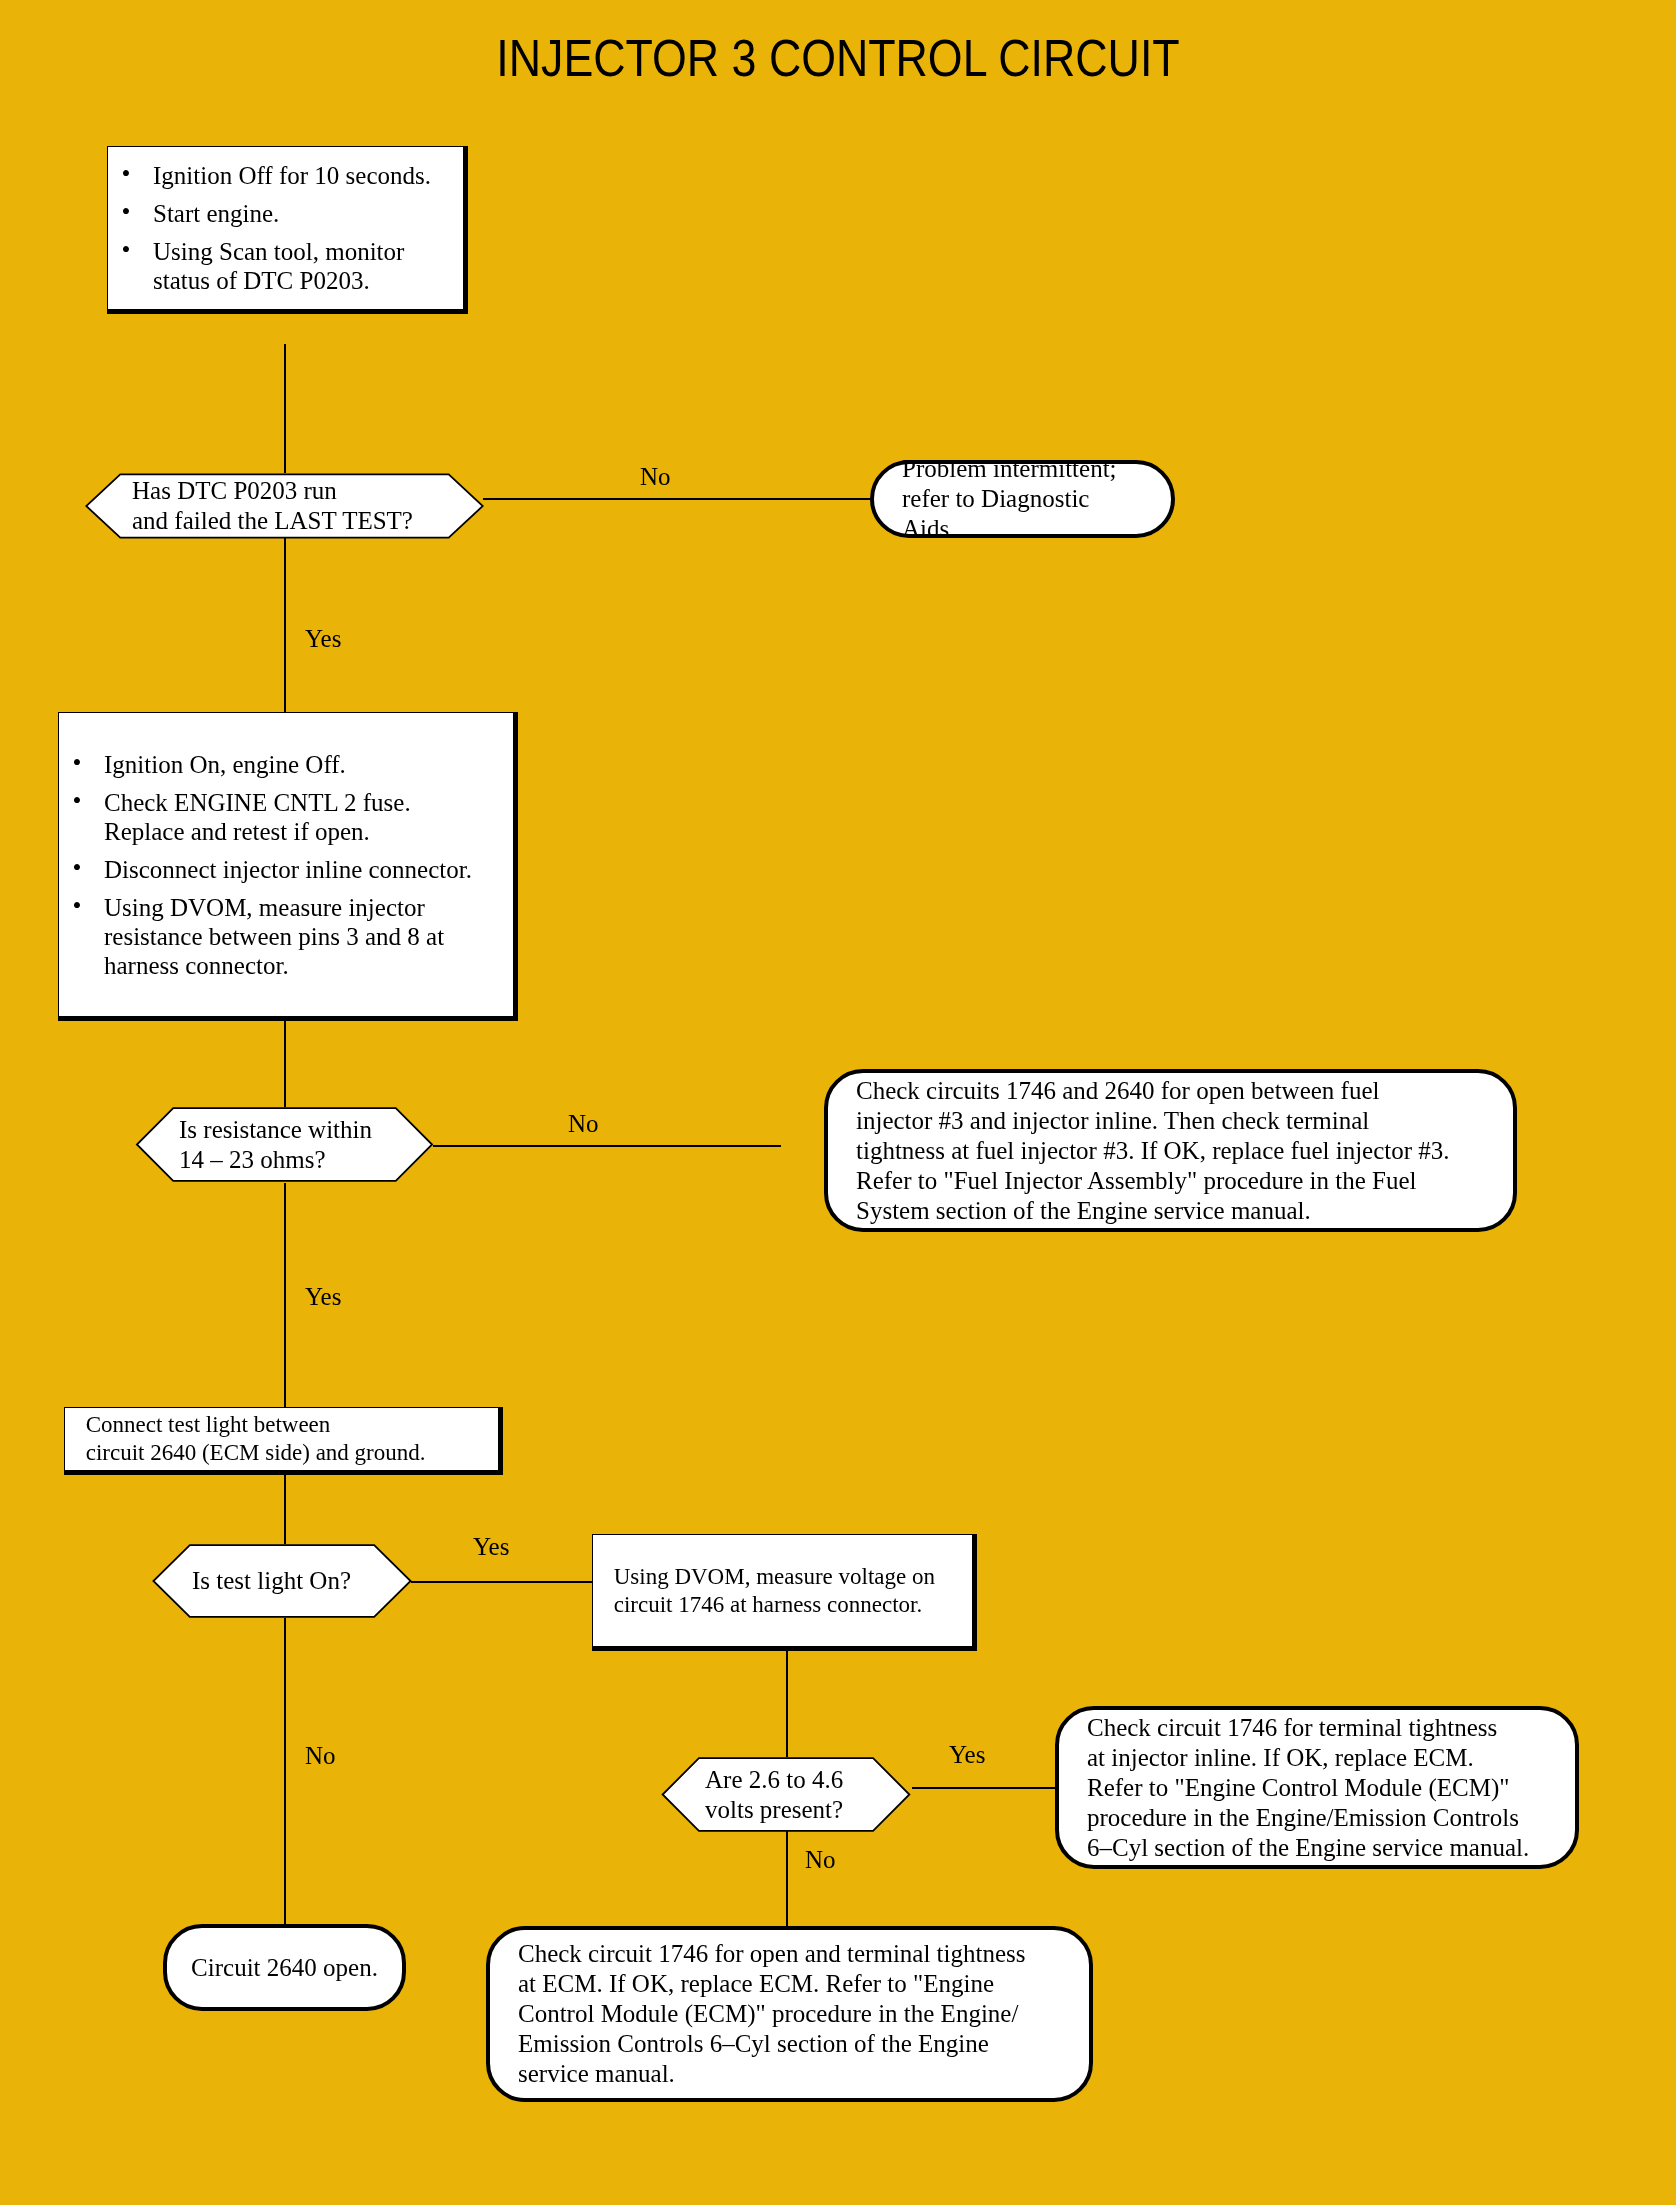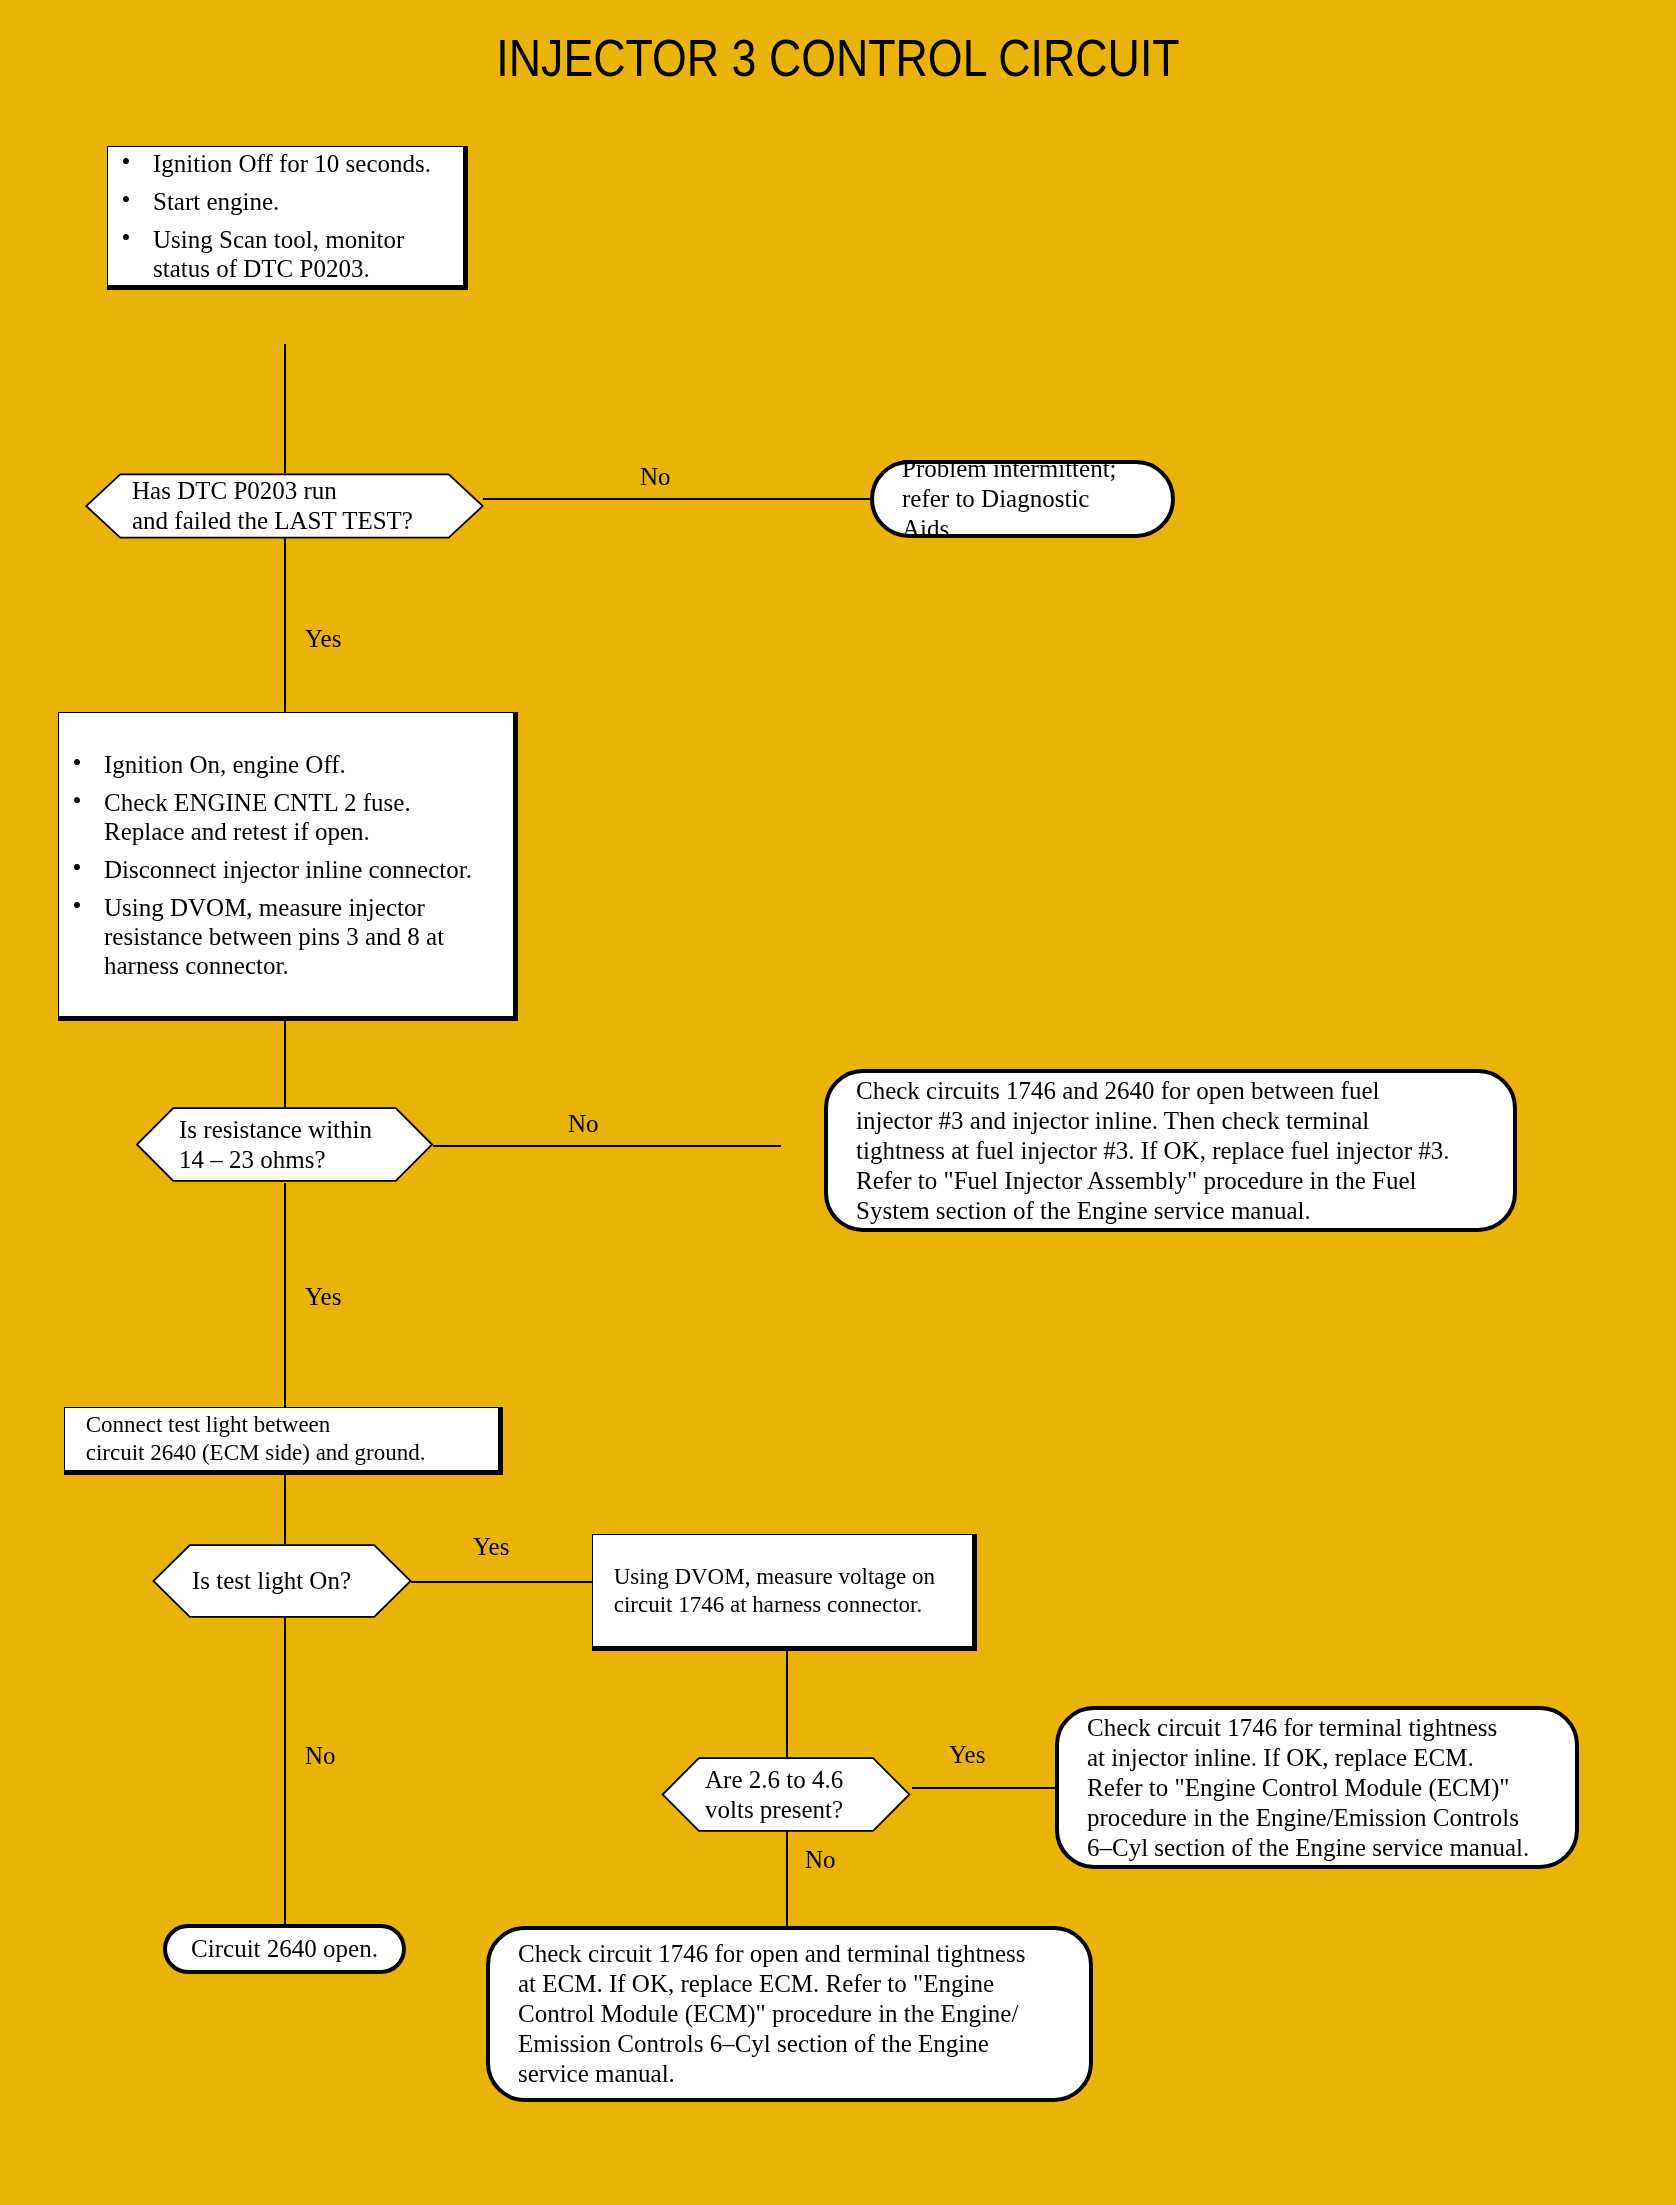--- a/index.html
+++ b/index.html
@@ -156,21 +156,21 @@
   <div class="hline" style="left:411px; top:1581px; width:182px;"></div>
 
   <div class="vline" style="left:284px; top:1618px; height:308px;"></div>
 
   <div class="vline" style="left:786px; top:1650px; height:107px;"></div>
 
   <div class="hline" style="left:912px; top:1787px; width:145px;"></div>
 
   <div class="vline" style="left:786px; top:1825px; height:102px;"></div>
 
-  <div class="node rect" style="left:107px; top:146px; width:361px; height:144px;">
+  <div class="node rect" style="left:107px; top:146px; width:361px; height:168px;">
     <div class="rect-inner">
       <ul class="bullets">
         <li><span>Ignition Off for 10 seconds.</span></li>
         <li><span>Start engine.</span></li>
         <li>
           <span>Using Scan tool, monitor</span><br>
           <span>status of DTC P0203.</span>
         </li>
       </ul>
     </div>
@@ -279,21 +279,21 @@
   <div class="node round" style="left:1055px; top:1706px; width:524px; height:163px;">
     <div class="rtext">
       <span>Check circuit 1746 for terminal tightness</span><br>
       <span>at injector inline. If OK, replace ECM.</span><br>
       <span>Refer to "Engine Control Module (ECM)"</span><br>
       <span>procedure in the Engine/Emission Controls</span><br>
       <span>6–Cyl section of the Engine service manual.</span>
     </div>
   </div>
 
-  <div class="node round center" style="left:163px; top:1924px; width:243px; height:50px;">
+  <div class="node round center" style="left:163px; top:1924px; width:243px; height:87px;">
     <div class="rtext">
       <span>Circuit 2640 open.</span>
     </div>
   </div>
 
   <div class="node round" style="left:486px; top:1926px; width:607px; height:176px;">
     <div class="rtext">
       <span>Check circuit 1746 for open and terminal tightness</span><br>
       <span>at ECM. If OK, replace ECM. Refer to "Engine</span><br>
       <span>Control Module (ECM)" procedure in the Engine/</span><br>

